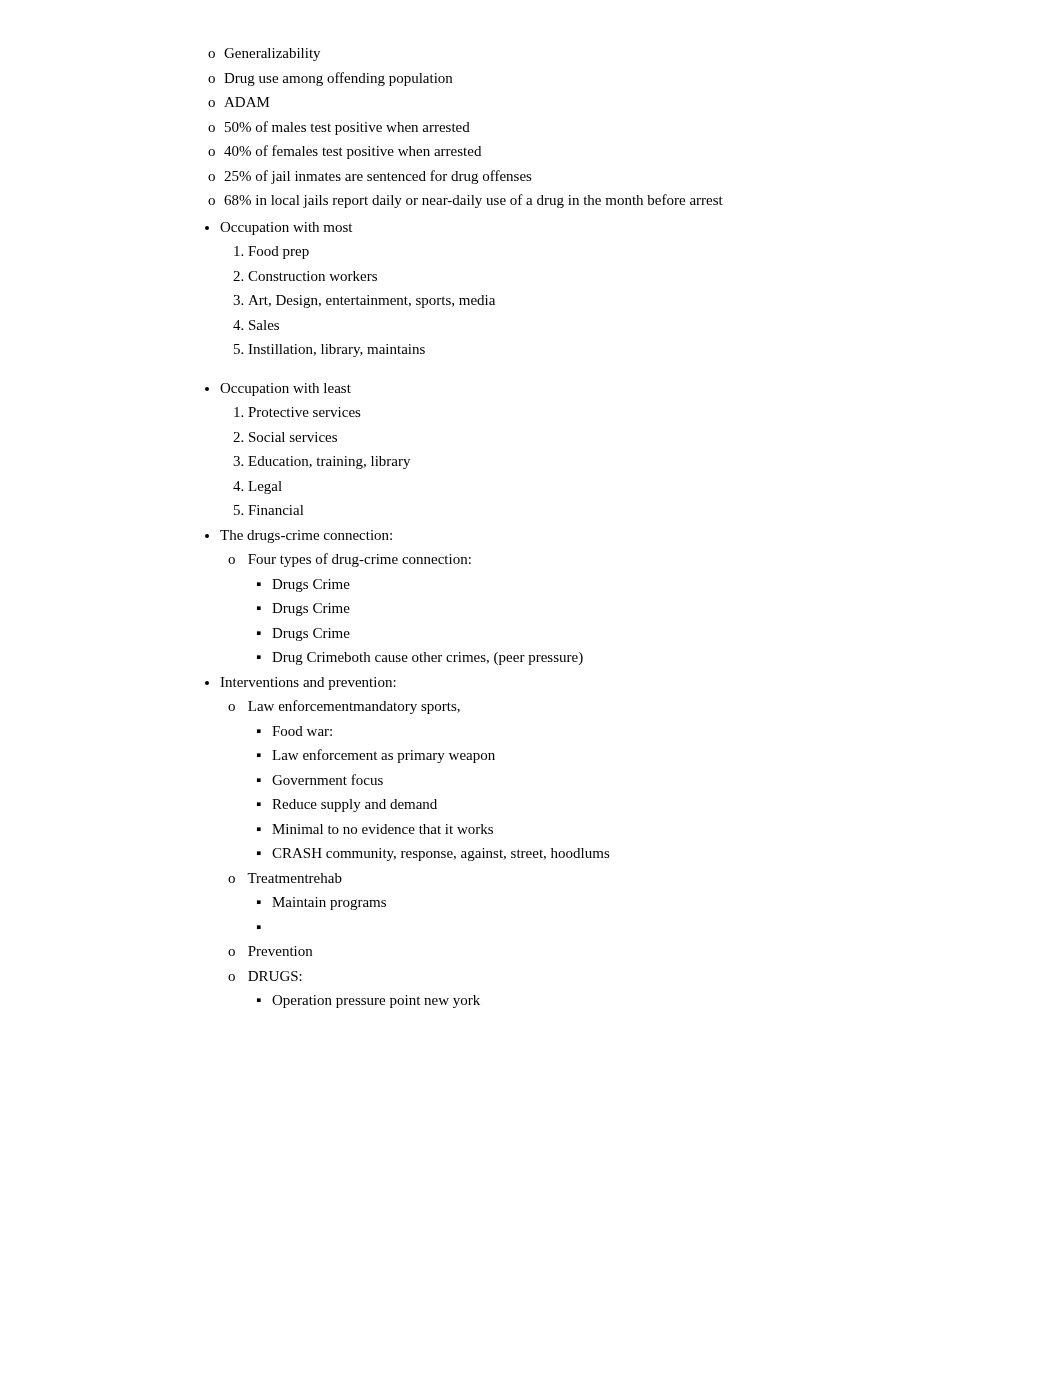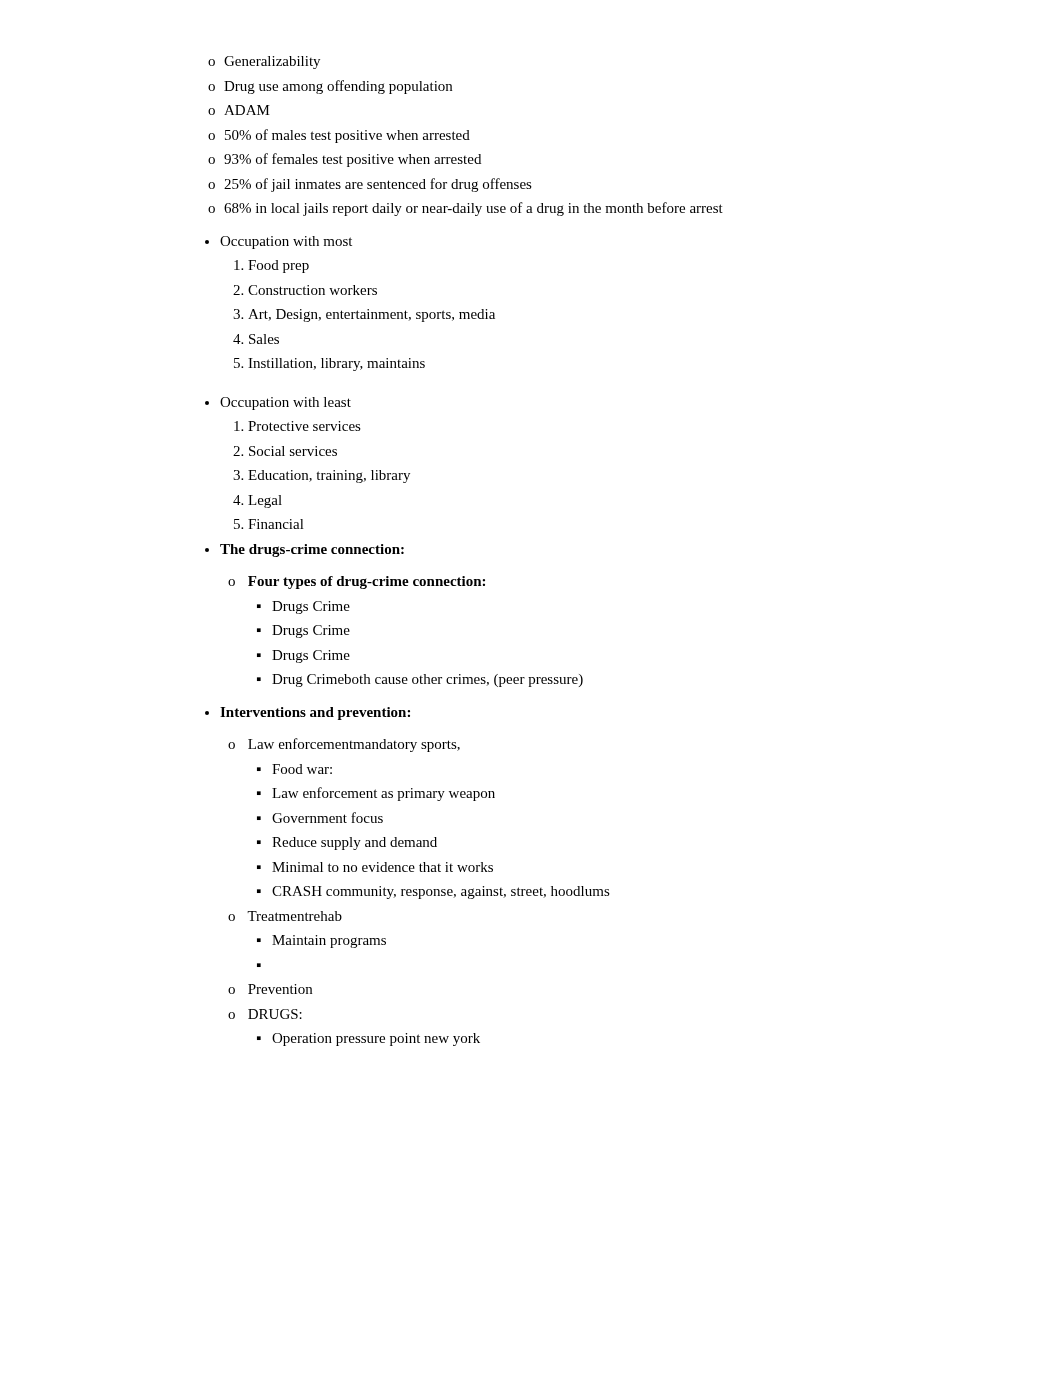--- a/index.html
+++ b/index.html
@@ -20,21 +20,21 @@
 
     ul.level1 {
       list-style-type: disc;
       padding-left: 20px;
       margin: 4px 0;
     }
 
     ul.level2 {
       list-style-type: none;
       padding-left: 24px;
-      margin: 10px 0;
+      margin: 2px 0;
     }
 
     ul.level2 li::before {
       content: 'o';
       display: inline-block;
       width: 16px;
       margin-left: -16px;
       font-family: 'Times New Roman', serif;
     }
 
@@ -56,36 +56,36 @@
       padding-left: 28px;
       margin: 2px 0;
     }
 
     li {
       margin: 2px 0;
       line-height: 1.5;
     }
 
     .bold {
-      font-weight: bold;
+      font-weight: normal;
     }
 
     .spacer {
       height: 12px;
     }
   </style>
 </head>
 <body>
 
 <ul class="level2">
   <li>Generalizability</li>
   <li>Drug use among offending population</li>
   <li>ADAM</li>
   <li>50% of males test positive when arrested</li>
-  <li>93% of females test positive when arrested</li>
+  <li>40% of females test positive when arrested</li>
   <li>25% of jail inmates are sentenced for drug offenses</li>
   <li>68% in local jails report daily or near-daily use of a drug in the month before arrest</li>
 </ul>
 
 <ul class="level1">
 
   <li>
     <span>Occupation with most</span>
     <ol class="level2-ordered">
       <li>Food prep</li>

